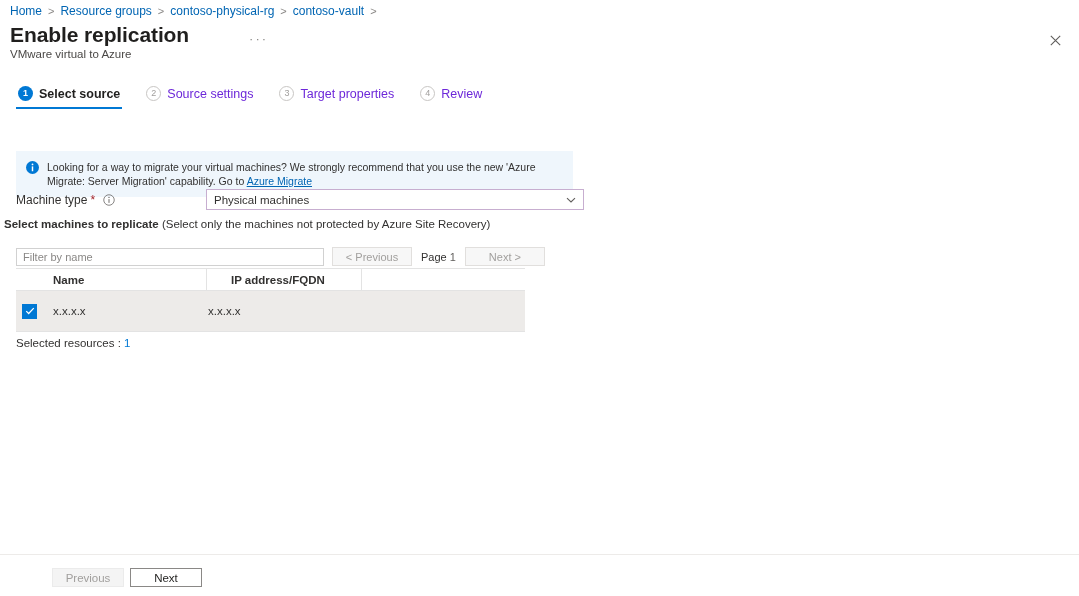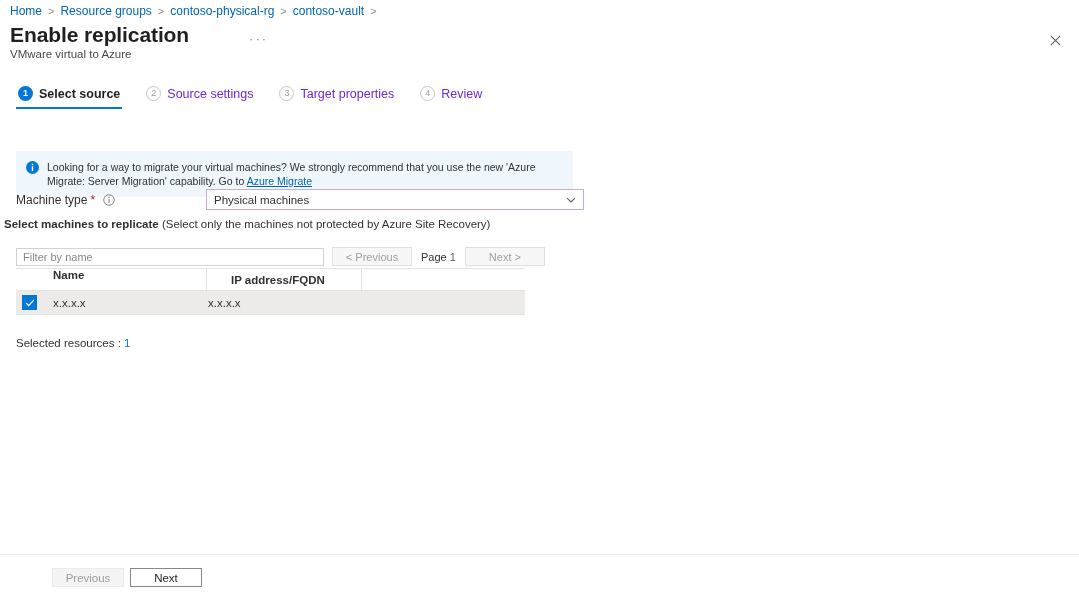--- a/index.html
+++ b/index.html
@@ -277,27 +277,27 @@
     left: 16px;
     top: 268px;
     width: 509px;
     border-top: 1px solid #e3e3e3;
     border-bottom: 1px solid #e3e3e3;
     font-size: 11.5px;
   }
   .grid-head {
     display: flex;
     height: 22px;
-    align-items: flex-start;
+    align-items: center;
     background: #ffffff;
     border-bottom: 1px solid #e3e3e3;
   }
   .grid-row {
     display: flex;
-    height: 23px;
+    height: 40px;
     align-items: center;
     background: #edebe9;
     cursor: pointer;
   }
   .cell-check {
     width: 30px;
     flex: 0 0 30px;
     display: flex;
     align-items: center;
     padding-left: 6px;

